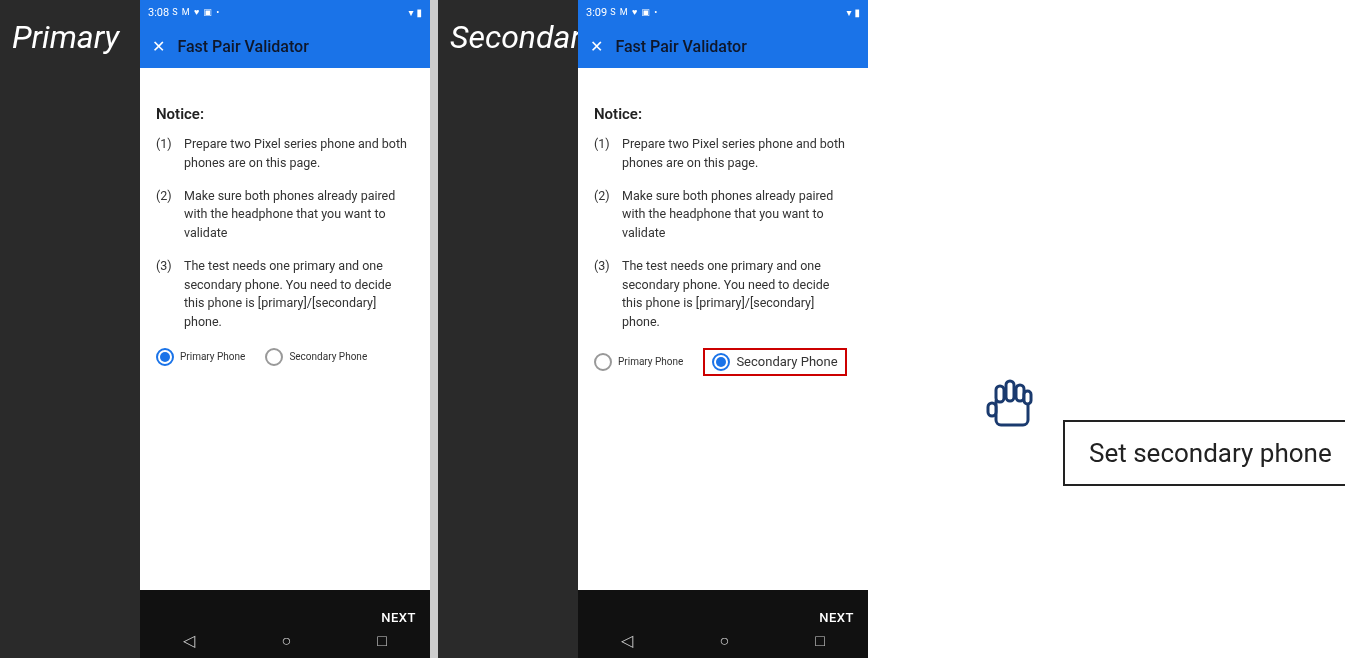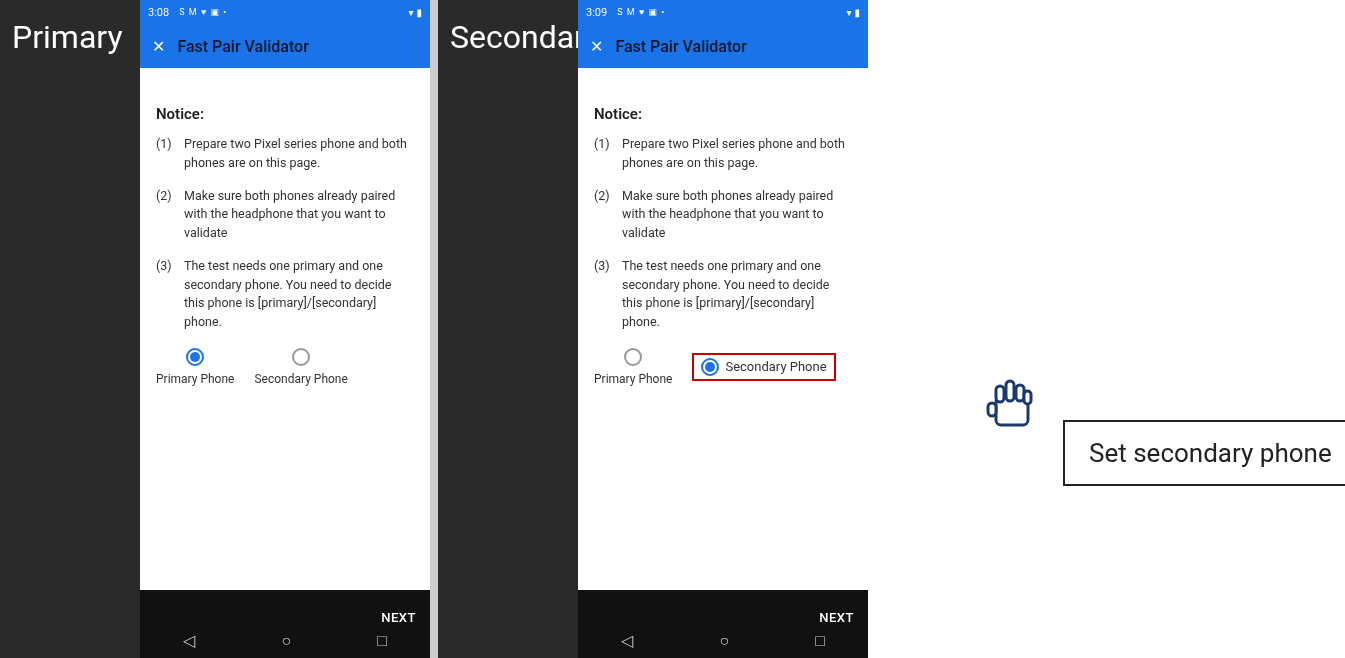--- a/index.html
+++ b/index.html
@@ -12,20 +12,21 @@
       background: #fff;
     }
 
     .label-section {
       width: 140px;
       background: #2a2a2a;
       display: flex;
       align-items: flex-start;
       justify-content: flex-start;
       padding: 18px 12px;
+      font-style: italic;
     }
     .label-section span {
       color: #fff;
       font-size: 32px;
       font-weight: 400;
     }
 
     .phone-screen {
       width: 290px;
       display: flex;
@@ -37,21 +38,21 @@
     .status-bar {
       background: #1a73e8;
       color: #fff;
       font-size: 11px;
       padding: 4px 8px;
       display: flex;
       justify-content: space-between;
       align-items: center;
       height: 24px;
     }
-    .status-left { display: flex; align-items: center; gap: 10px; }
+    .status-left { display: flex; align-items: center; gap: 3px; }
     .status-right { display: flex; align-items: center; gap: 3px; }
 
     
     .app-bar {
       background: #1a73e8;
       color: #fff;
       display: flex;
       align-items: center;
       padding: 0 12px;
       height: 44px;
@@ -106,24 +107,23 @@
     .radio-row {
       display: flex;
       align-items: center;
       gap: 20px;
       margin: 6px 0 10px 0;
     }
     .radio-option {
       display: flex;
       align-items: center;
       gap: 6px;
-      font-size: 12px;
+      font-size: 10px;
       color: #333;
       cursor: pointer;
-      flex-direction: column;
     }
     .radio-circle {
       width: 18px;
       height: 18px;
       border-radius: 50%;
       border: 2px solid #999;
       display: flex;
       align-items: center;
       justify-content: center;
     }

